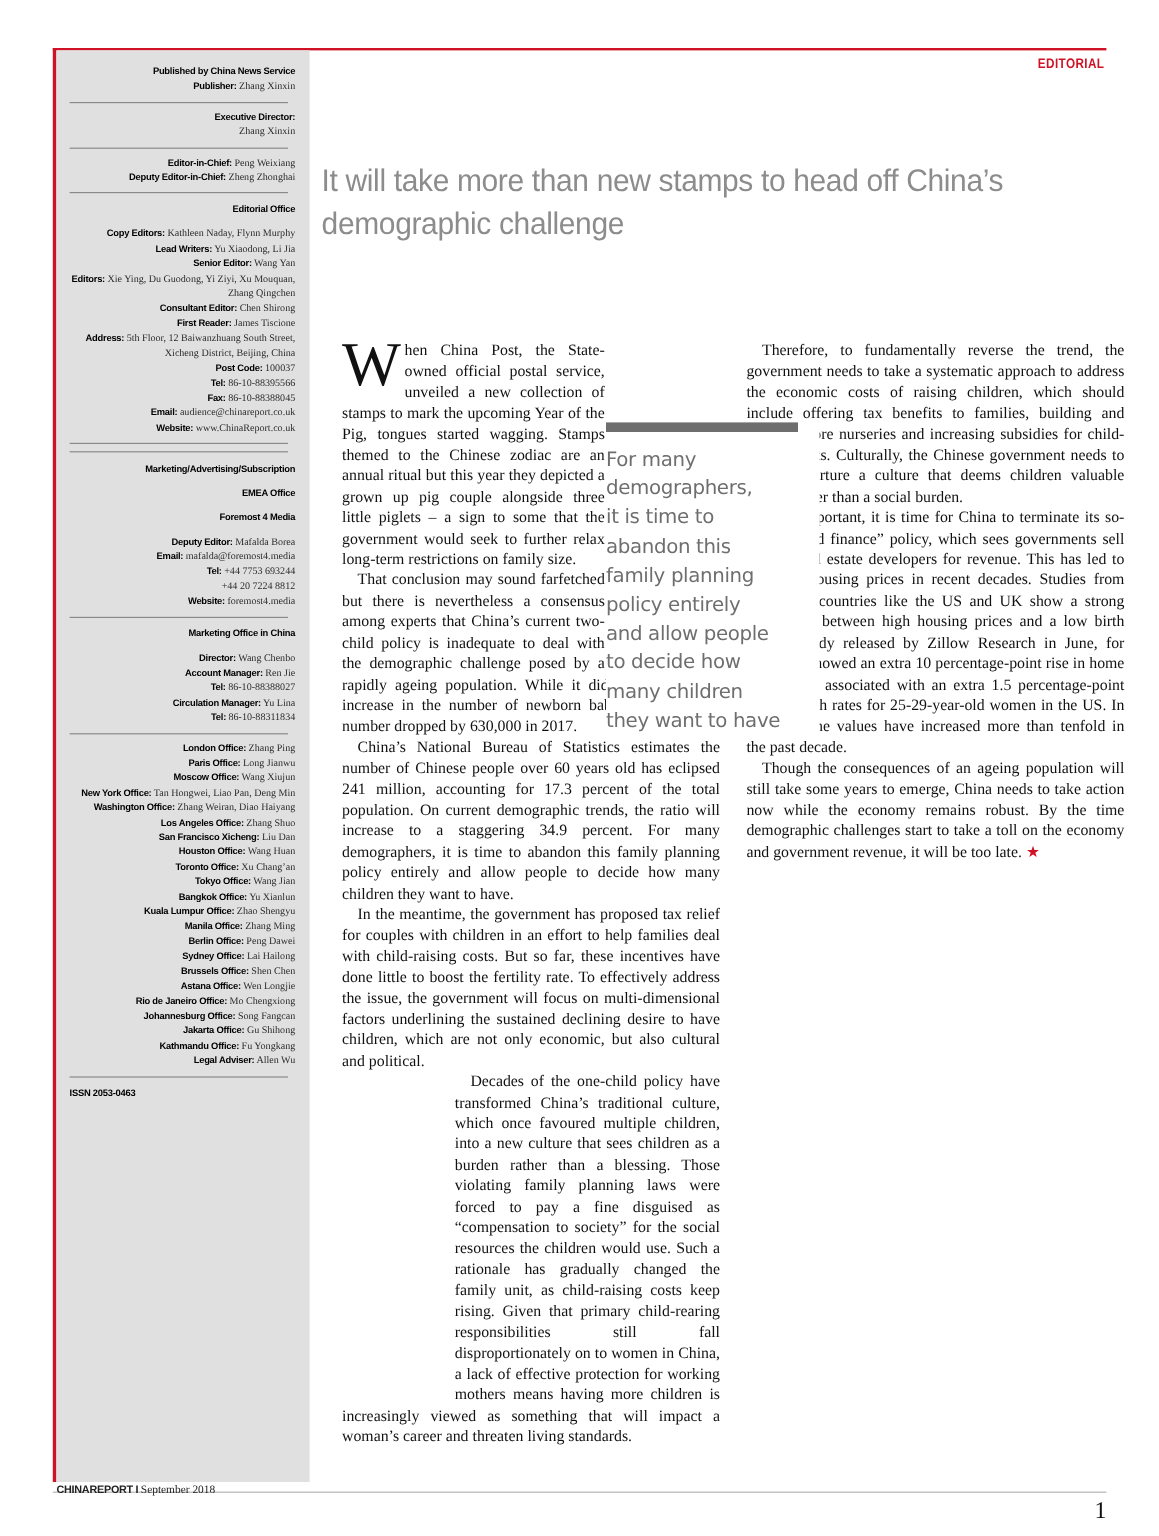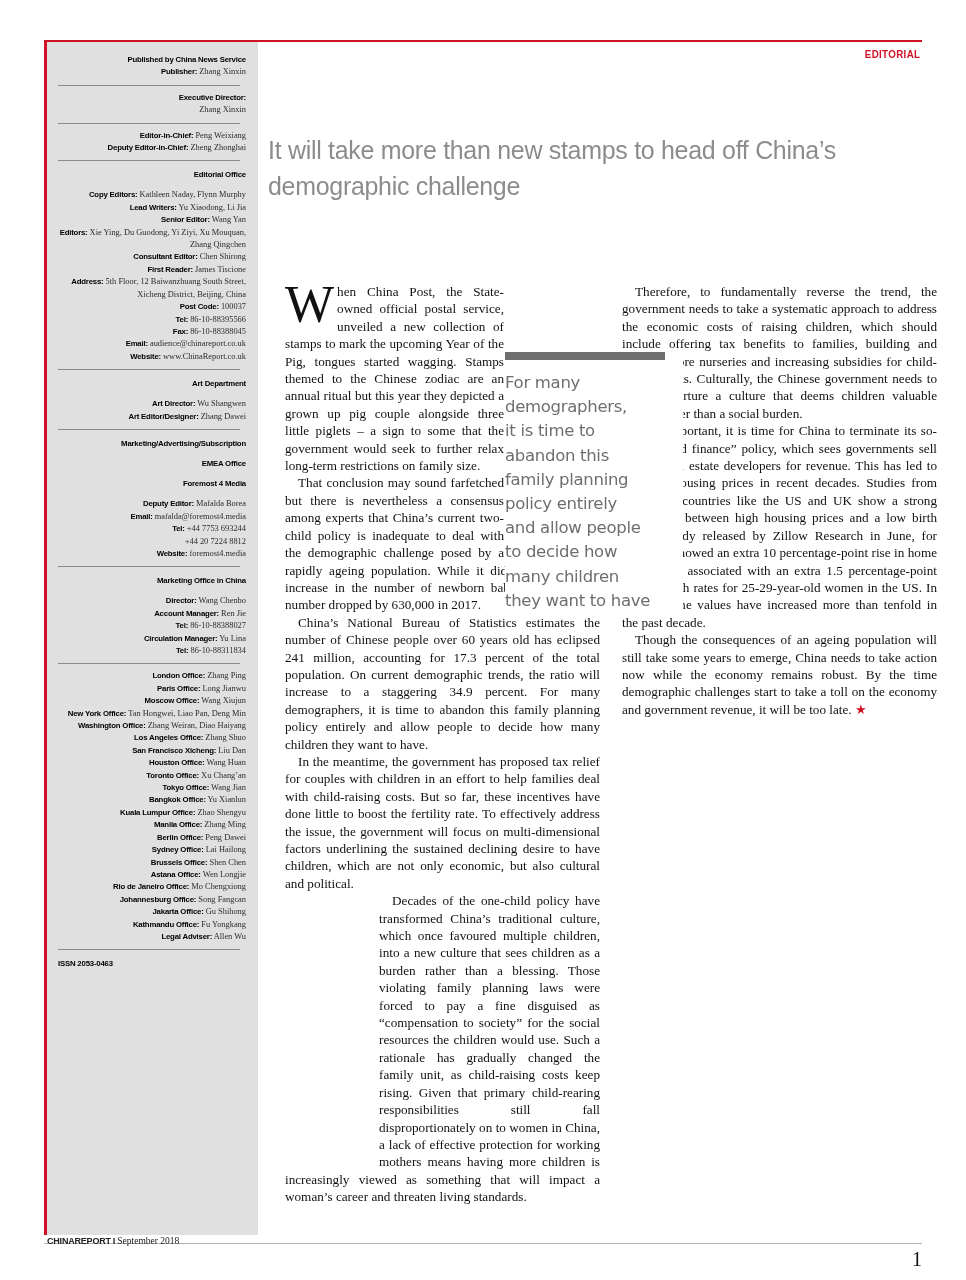--- a/index.html
+++ b/index.html
@@ -282,25 +282,20 @@
       <p class="mh-line"><span class="mh-k">First Reader:</span> <span>James Tiscione</span></p>
       <p class="mh-line"><span class="mh-k">Address:</span> <span>5th Floor, 12 Baiwanzhuang South Street, Xicheng District, Beijing, China</span></p>
       <p class="mh-line"><span class="mh-k">Post Code:</span> <span>100037</span></p>
       <p class="mh-line"><span class="mh-k">Tel:</span> <span>86-10-88395566</span></p>
       <p class="mh-line"><span class="mh-k">Fax:</span> <span>86-10-88388045</span></p>
       <p class="mh-line"><span class="mh-k">Email:</span> <span>audience@chinareport.co.uk</span></p>
       <p class="mh-line"><span class="mh-k">Website:</span> <span>www.ChinaReport.co.uk</span></p>
     </div>
     <div class="mh-div"></div>
 
-    <div class="mh-sec">
-      <p class="mh-head">Art Department</p>
-      <p class="mh-line"><span class="mh-k">Art Director:</span> <span>Wu Shangwen</span></p>
-      <p class="mh-line"><span class="mh-k">Art Editor/Designer:</span> <span>Zhang Dawei</span></p>
-    </div>
     <div class="mh-div"></div>
 
     <div class="mh-sec">
       <p class="mh-head">Marketing/Advertising/Subscription</p>
       <p class="mh-head">EMEA Office</p>
       <p class="mh-head">Foremost 4 Media</p>
       <p class="mh-line"><span class="mh-k">Deputy Editor:</span> <span>Mafalda Borea</span></p>
       <p class="mh-line"><span class="mh-k">Email:</span> <span>mafalda@foremost4.media</span></p>
       <p class="mh-line"><span class="mh-k">Tel:</span> <span>+44 7753 693244</span></p>
       <p class="mh-line mh-indent"><span>+44 20 7224 8812</span></p>

